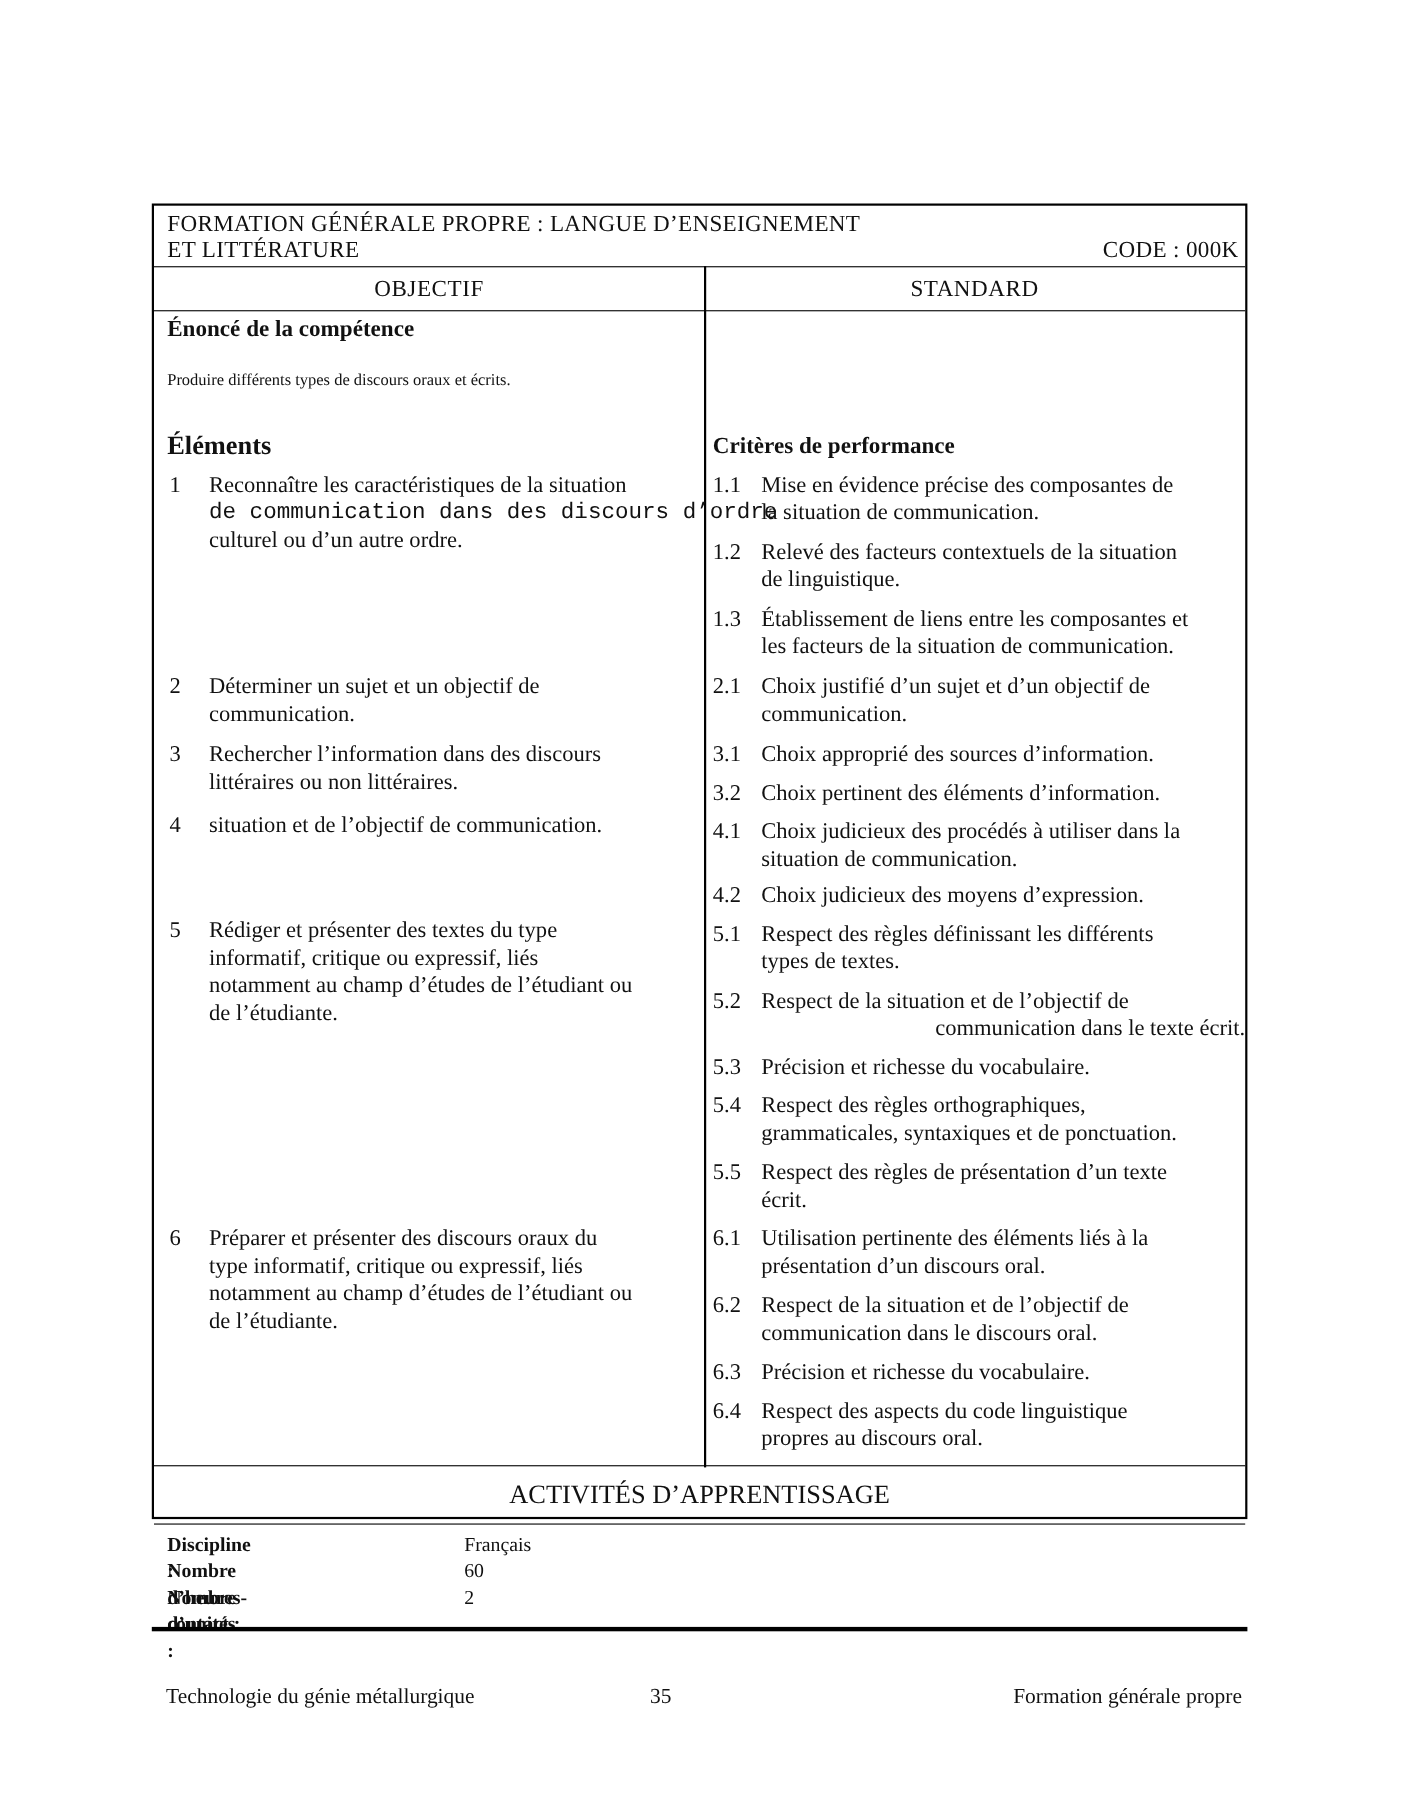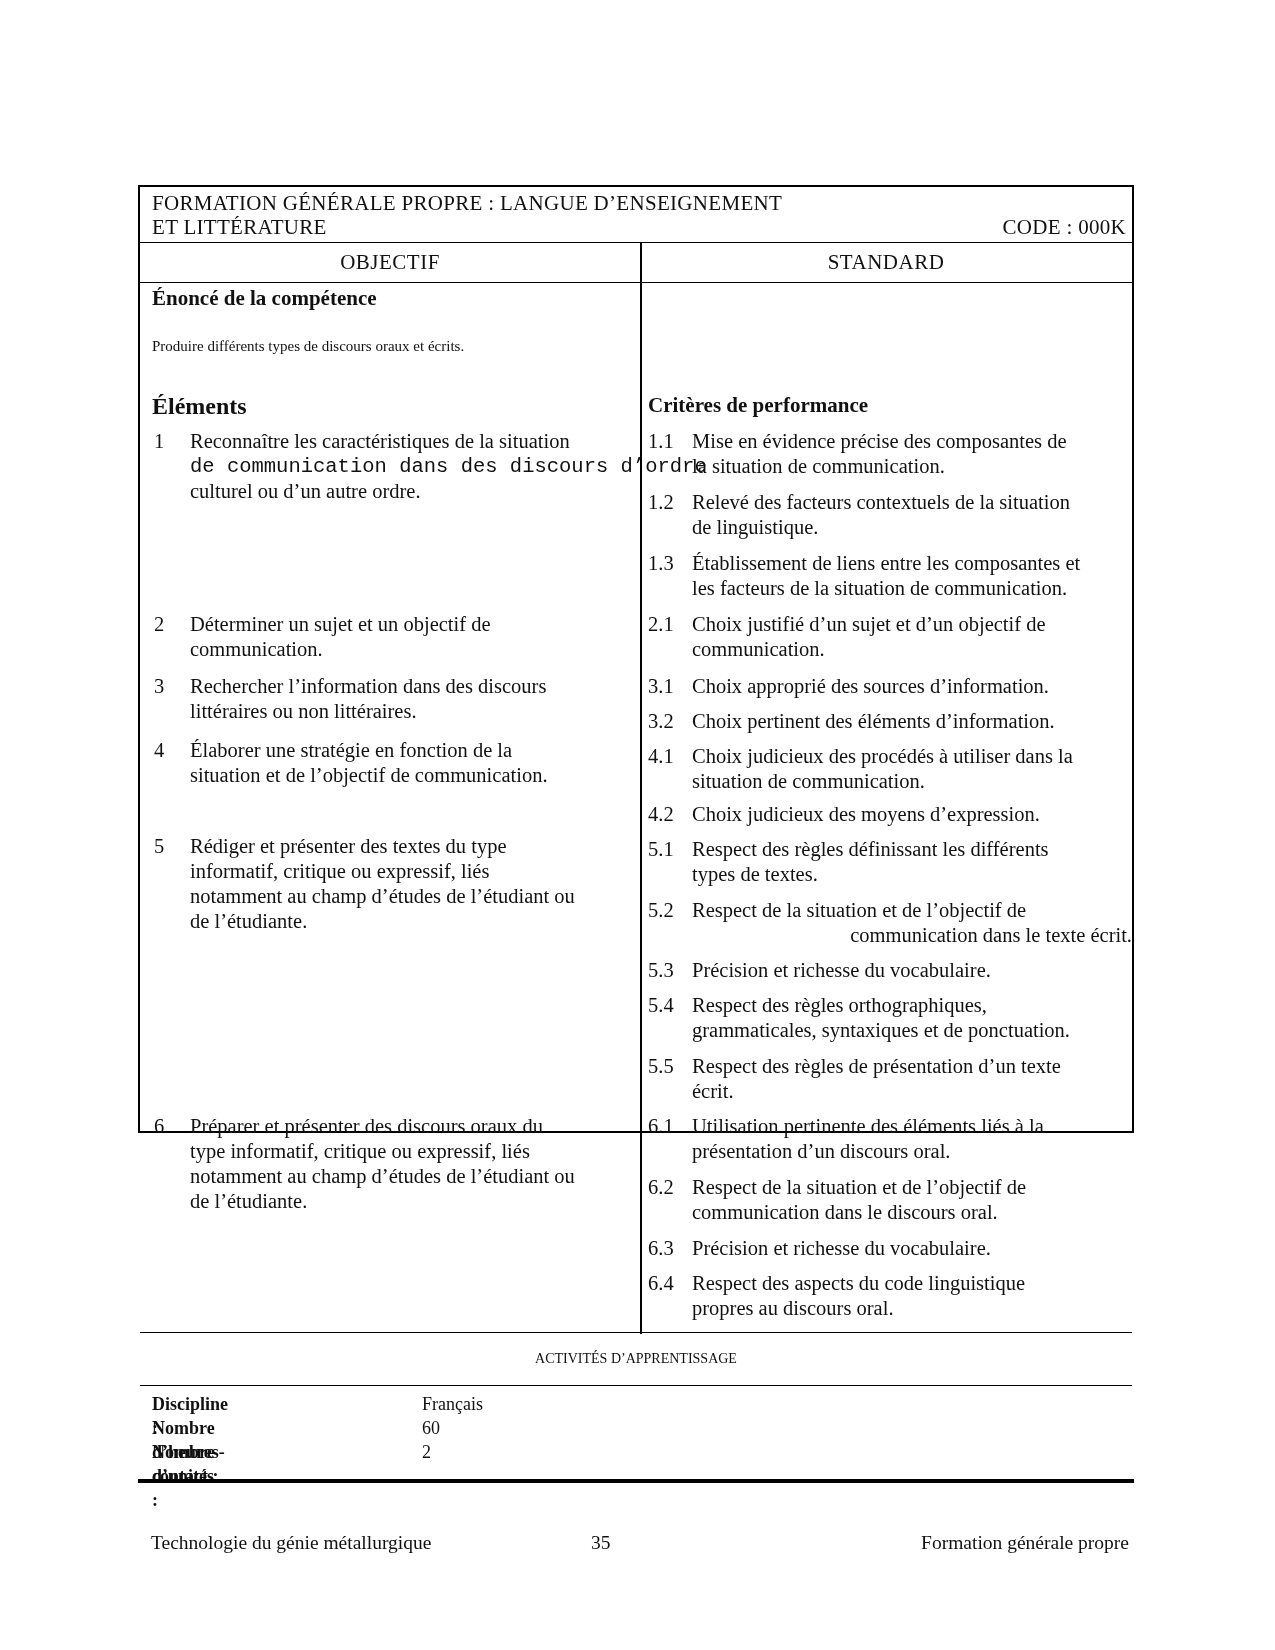--- a/index.html
+++ b/index.html
@@ -2,21 +2,21 @@
 <html><head>
 <meta charset="utf-8">
 <style>
   html, body { margin: 0; padding: 0; background: #ffffff; }
   body {
     width: 1275px; height: 1650px; position: relative; overflow: hidden;
     font-family: "Liberation Serif", "DejaVu Serif", serif; color: #111;
   }
   .frame {
     position: absolute; left: 138px; top: 185px; width: 996px;
-    border: 2px solid #000; box-sizing: border-box; height: 948px;
+    border: 2px solid #000; box-sizing: border-box; height: 1196px;
   }
   .frame-bottom-thick { position:absolute; left:138px; top:1479px; width:996px; height:4px; background:#000; }
   .title-block { position: absolute; left: 0; top: 0; right: 0; height: 55px; border-bottom: 1.5px solid #000; }
   .title-line1 { position:absolute; left: 12px; top: 4px; font-size: 21px; letter-spacing: 0.3px; }
   .title-line2 { position:absolute; left: 12px; top: 28px; font-size: 21px; letter-spacing: 0.3px; }
   .code { position:absolute; right: 6px; top: 28px; font-size: 21px; letter-spacing: 0.3px; }
   .head-row { position:absolute; left:0; right:0; top:55px; height: 40px; border-bottom: 1.5px solid #000; }
   .head-cell { position:absolute; top: 0; height: 40px; line-height: 40px; text-align:center; font-size: 21px; letter-spacing: 0.5px; }
   .head-left { left: 0; width: 500px; }
   .head-right { left: 500px; right: 0; }
@@ -30,21 +30,21 @@
 
   .item { position:absolute; font-size: 20.5px; line-height: 25px; }
   .item .num { position:absolute; left: 0; top: 0; }
   .item .txt { position:absolute; top: 0; }
   .el { left: 14px; width: 470px; }
   .el .txt { left: 36px; width: 440px; }
   .cr { left: 508px; width: 480px; }
   .cr .txt { left: 44px; width: 440px; }
 
   .act-row { position:absolute; left:0; right:0; top: 1145px; height: 52px; border-top: 1.5px solid #000; border-bottom: 1.5px solid #000; }
-  .act-title { text-align:center; line-height: 52px; font-size: 14px; }
+  .act-title { text-align:center; line-height: 52px; font-size: 24px; }
   .info { position:absolute; left: 12px; top: 1205px; font-size: 18px; line-height: 24px; }
   .info-row { position: relative; height: 24px; }
   .info-label { position:absolute; left: 0; font-weight: bold; }
   .info-value { position:absolute; left: 270px; }
 
   .footer { position:absolute; top: 1532px; font-size: 19.5px; }
   .footer-left { left: 151px; }
   .footer-center { left: 591px; }
   .footer-right { right: 146px; }
 </style>
@@ -87,21 +87,20 @@
         <div class="item el" style="top: 392px;">
           <span class="num">3</span>
           <span class="txt">
             <div style="white-space: nowrap;">Rechercher l’information dans des discours</div>
             <div style="white-space: nowrap;">littéraires ou non littéraires.</div>
           </span>
         </div>
         <div class="item el" style="top: 456px;">
           <span class="num">4</span>
           <span class="txt">
-            <div style="white-space: nowrap;">Élaborer une stratégie en fonction de la</div>
             <div style="white-space: nowrap;">situation et de l’objectif de communication.</div>
           </span>
         </div>
         <div class="item el" style="top: 552px;">
           <span class="num">5</span>
           <span class="txt">
             <div style="white-space: nowrap;">Rédiger et présenter des textes du type</div>
             <div style="white-space: nowrap;">informatif, critique ou expressif, liés</div>
             <div style="white-space: nowrap;">notamment au champ d’études de l’étudiant ou</div>
             <div style="white-space: nowrap;">de l’étudiante.</div>

